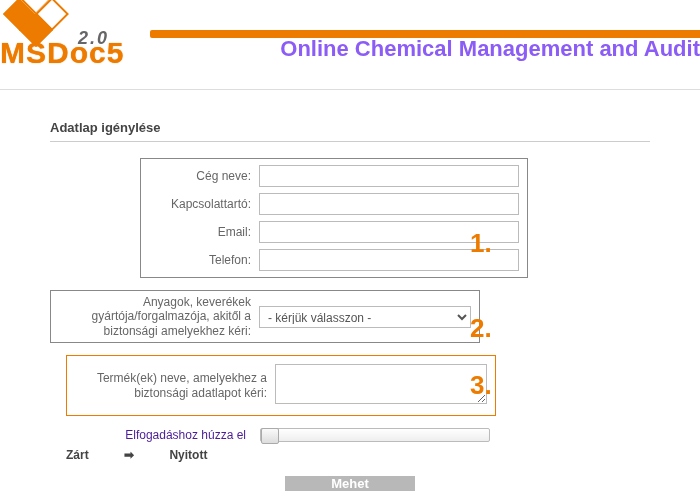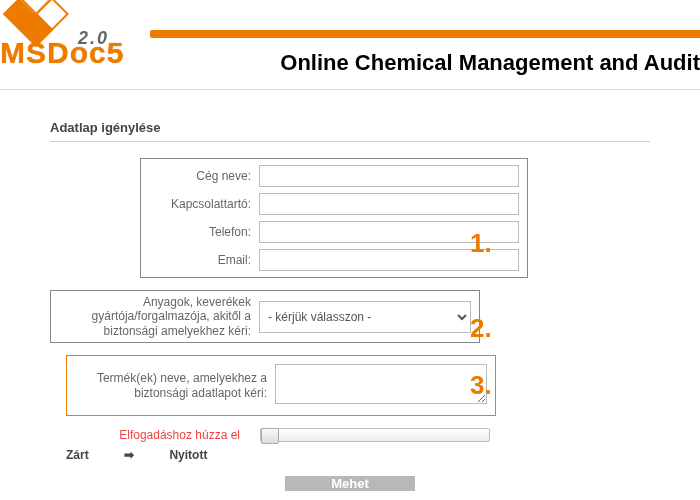--- a/index.html
+++ b/index.html
@@ -12,51 +12,51 @@
   .diamond.d1 { top: 2px; left: 18px; }
   .diamond.d2 { top: -14px; left: 34px; background:#fff; }
   .diamond.d3 { top: 2px; left: 50px; background:#fff; }
   .diamond.d4 { top: 18px; left: 34px; }
 
   .logo-text { position: absolute; top: 36px; left: 0; font-weight: bold; letter-spacing: 1px; }
   .logo-20 { position: absolute; top: 28px; left: 78px; font-size: 18px; color: #666; font-style: italic; font-weight: bold; letter-spacing: 2px; }
   .logo-ms { font-size: 30px; color: #ED7B00; text-shadow: 0 0 1px #ED7B00; }
 
   .bar-top { position: absolute; top: 30px; left: 150px; right: 0; height: 8px; background: #ED7B00; border-radius: 2px 0 0 2px; }
-  .tagline { position: absolute; top: 50px; right: 0; font-size: 22px; color: #000000; font-weight: bold; white-space: nowrap; text-align: right; }
+  .tagline { position: absolute; top: 36px; right: 0; font-size: 22px; color: #8b5cf6; font-weight: bold; white-space: nowrap; text-align: right; }
 
   
   .content { padding: 30px 50px 0 50px; }
   .page-title { font-size: 13px; font-weight: bold; color: #444; margin-bottom: 6px; }
   .title-rule { height:1px; background:#ccc; margin-bottom:16px; }
 
   .form-wrap { position: relative; }
   .section { border: 1px solid; padding: 6px 8px; margin-bottom: 12px; }
   .sec1 { border-color: #888; margin-left: 90px; width: 388px; }
   .sec2 { border-color: #888; margin-left: 0; width: 430px; padding: 4px 8px; }
   .sec3 { border-color: #ED7B00; margin-left: 16px; width: 430px; padding: 8px 8px; }
 
   .row { display: flex; align-items: center; margin-bottom: 6px; }
   .row:last-child { margin-bottom: 0; }
   .lbl { text-align: right; padding-right: 8px; color: #666; }
   .sec1 .lbl { width: 110px; }
   .sec2 .lbl, .sec3 .lbl { width: 200px; line-height: 1.2; }
   .field { flex: 1; }
   input[type=text], select, textarea { width: 100%; border: 1px solid #bbb; padding: 3px 4px; font-family: inherit; font-size: 12px; color:#555; background:#fff; }
   textarea { height: 40px; resize: both; }
-  select { height: 32px; }
+  select { height: 22px; }
 
   .num { position: absolute; font-size: 26px; font-weight: bold; color: #ED7B00; }
   .num1 { top: 70px; left: 420px; }
   .num2 { top: 155px; left: 420px; }
   .num3 { top: 212px; left: 420px; }
 
   
   .slider-row { display:flex; align-items:center; margin: 12px 0 4px 0; }
-  .slider-lbl { width: 210px; text-align:right; padding-right:20px; color:#ef4444; }
+  .slider-lbl { width: 210px; text-align:right; padding-right:14px; color:#4c1d95; }
   .slider { flex:1; max-width:230px; height:14px; border:1px solid #bbb; border-radius:2px; background: linear-gradient(#fff,#eee); position:relative; }
   .thumb { position:absolute; left:0; top:-1px; width:18px; height:16px; background:linear-gradient(#fafafa,#ddd); border:1px solid #aaa; border-radius:2px; }
 
   .lock-row { text-align:left; margin-top:6px; }
   .lock-row span { margin: 0 16px; font-weight:bold; color:#444; font-size:12px; }
   .arrow { color:#6a0; font-size:14px; margin:0 6px; }
 
   .submit-row { text-align:center; margin-top:14px; }
   button.mehet { background:#b8b8b8; border:none; color:#fff; font-weight:bold; padding:0 46px; font-size:13px; cursor:pointer; }
 </style>
@@ -91,25 +91,25 @@
     <div class="section sec1">
       <div class="row">
         <div class="lbl">Cég neve:</div>
         <div class="field"><input type="text" value="" style=""></div>
       </div>
       <div class="row">
         <div class="lbl">Kapcsolattartó:</div>
         <div class="field"><input type="text" value="" style=""></div>
       </div>
       <div class="row">
-        <div class="lbl">Telefon:</div>
+        <div class="lbl">Email:</div>
         <div class="field"><input type="text" value="" style=""></div>
       </div>
       <div class="row">
-        <div class="lbl">Email:</div>
+        <div class="lbl">Telefon:</div>
         <div class="field"><input type="text" value="" style=""></div>
       </div>
     </div>
 
     <div class="section sec2">
       <div class="row">
         <div class="lbl">Anyagok, keverékek gyártója/forgalmazója, akitől a biztonsági amelyekhez kéri:</div>
         <div class="field">
           <select>
             <option>- kérjük válasszon -</option>

